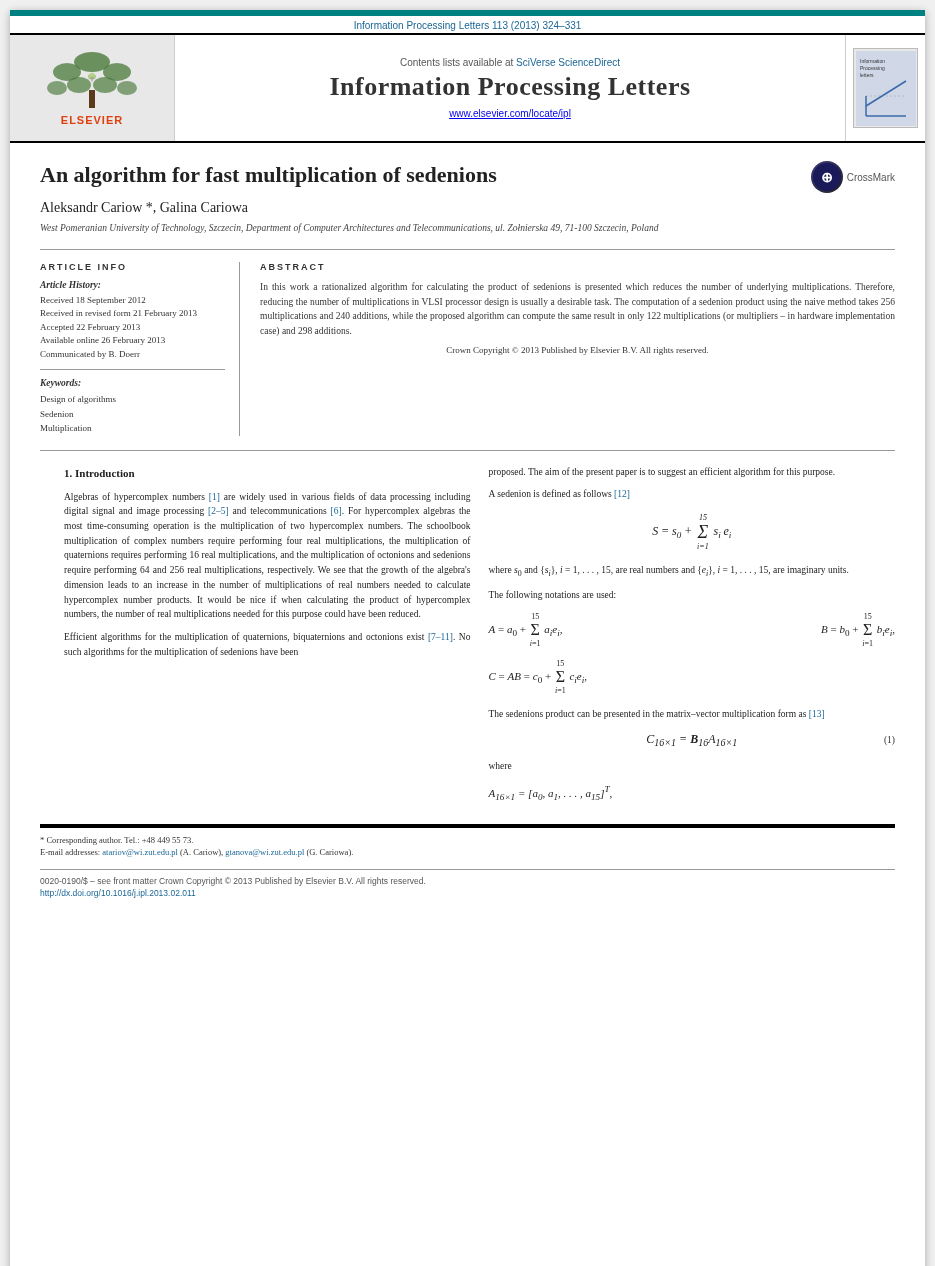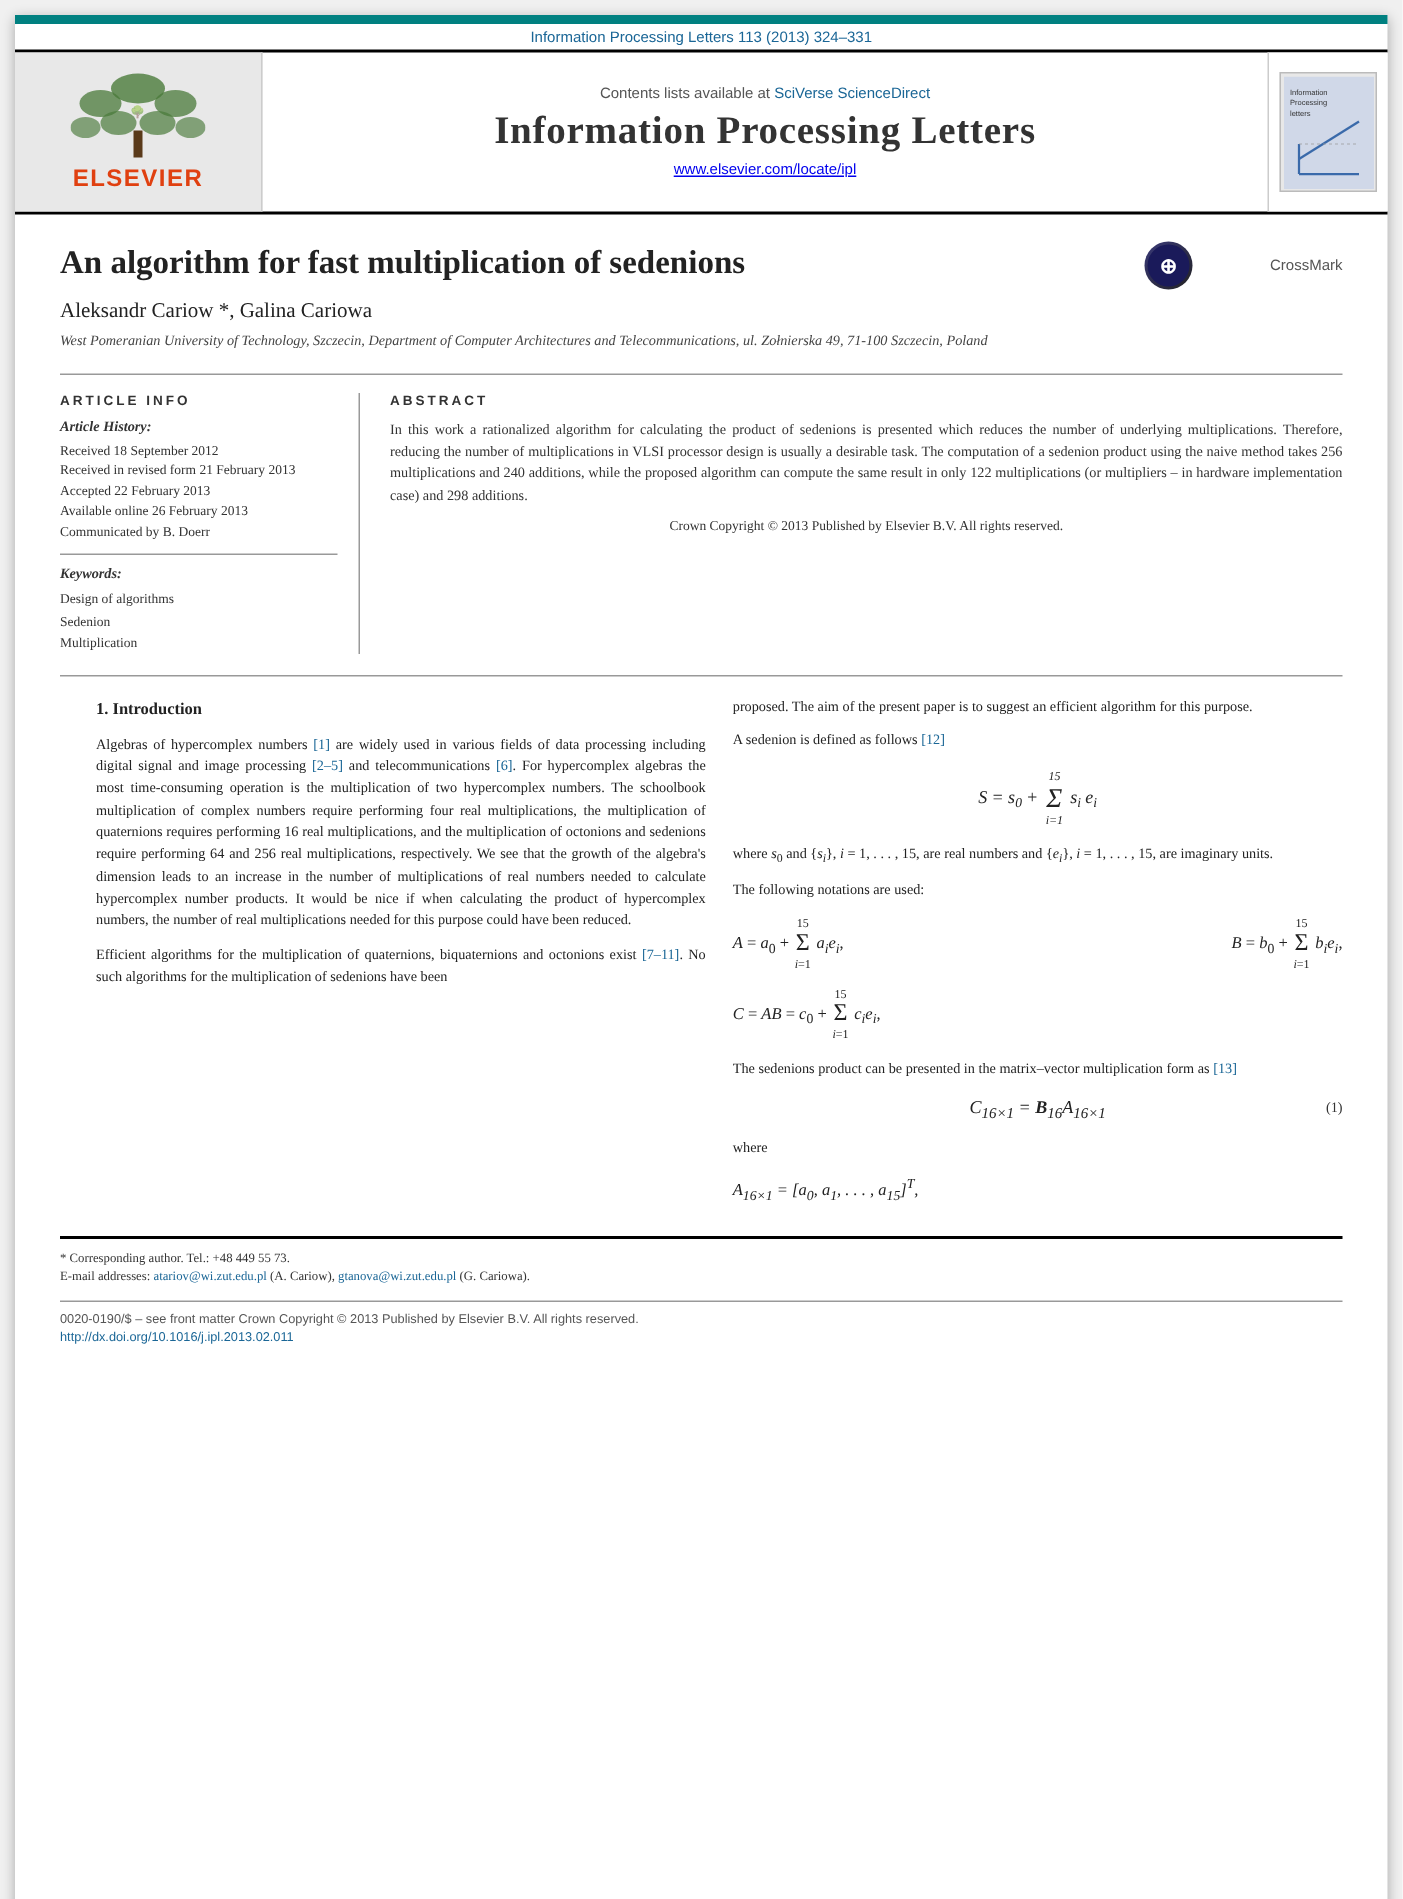--- a/index.html
+++ b/index.html
@@ -53,21 +53,21 @@
       padding: 8px;
       border-right: 1px solid #ccc;
     }
     .logo-tree {
       width: 90px;
       height: 60px;
       position: relative;
     }
     .elsevier-text {
       font-family: Arial, sans-serif;
-      font-size: 16px;
+      font-size: 11px;
       font-weight: bold;
       color: #e04010;
       letter-spacing: 1px;
       margin-top: 4px;
     }
     .header-center {
       flex: 1;
       display: flex;
       flex-direction: column;
       align-items: center;
@@ -284,21 +284,21 @@
       align-items: center;
       justify-content: space-between;
       margin: 8px 0;
     }
     .eq-number {
       font-size: 9.5px;
       color: #333;
     }
     
     .footnote-area {
-      border-top: 2px solid #000000;
+      border-top: 4px solid #000000;
       margin-top: 16px;
       padding-top: 6px;
       font-size: 8.5px;
       color: #333;
       line-height: 1.5;
     }
     .footnote-area a {
       color: #1a6696;
       text-decoration: none;
     }
@@ -376,21 +376,21 @@
 
     <div class="title-row">
       <div class="paper-title">An algorithm for fast multiplication of sedenions</div>
       <div class="crossmark">
         <div class="crossmark-icon">
           <svg width="30" height="30" viewBox="0 0 30 30" xmlns="http://www.w3.org/2000/svg">
             <circle cx="15" cy="15" r="14" fill="#1a1a5a"></circle>
             <text x="15" y="20" text-anchor="middle" font-size="14" fill="white" font-family="Arial" font-weight="bold">⊕</text>
           </svg>
         </div>
-        <span style="font-size:10px;font-family:Arial;margin-left:48px;">CrossMark</span>
+        <span style="font-size:10px;font-family:Arial;">CrossMark</span>
       </div>
     </div>
 
     <div class="authors">
       <span>Aleksandr Cariow *, Galina Cariowa</span>
     </div>
     <div class="author-affil">West Pomeranian University of Technology, Szczecin, Department of Computer Architectures and Telecommunications, ul. Zołnierska 49, 71-100 Szczecin, Poland</div>
 
     <div class="two-col">
       <div class="left-col">

